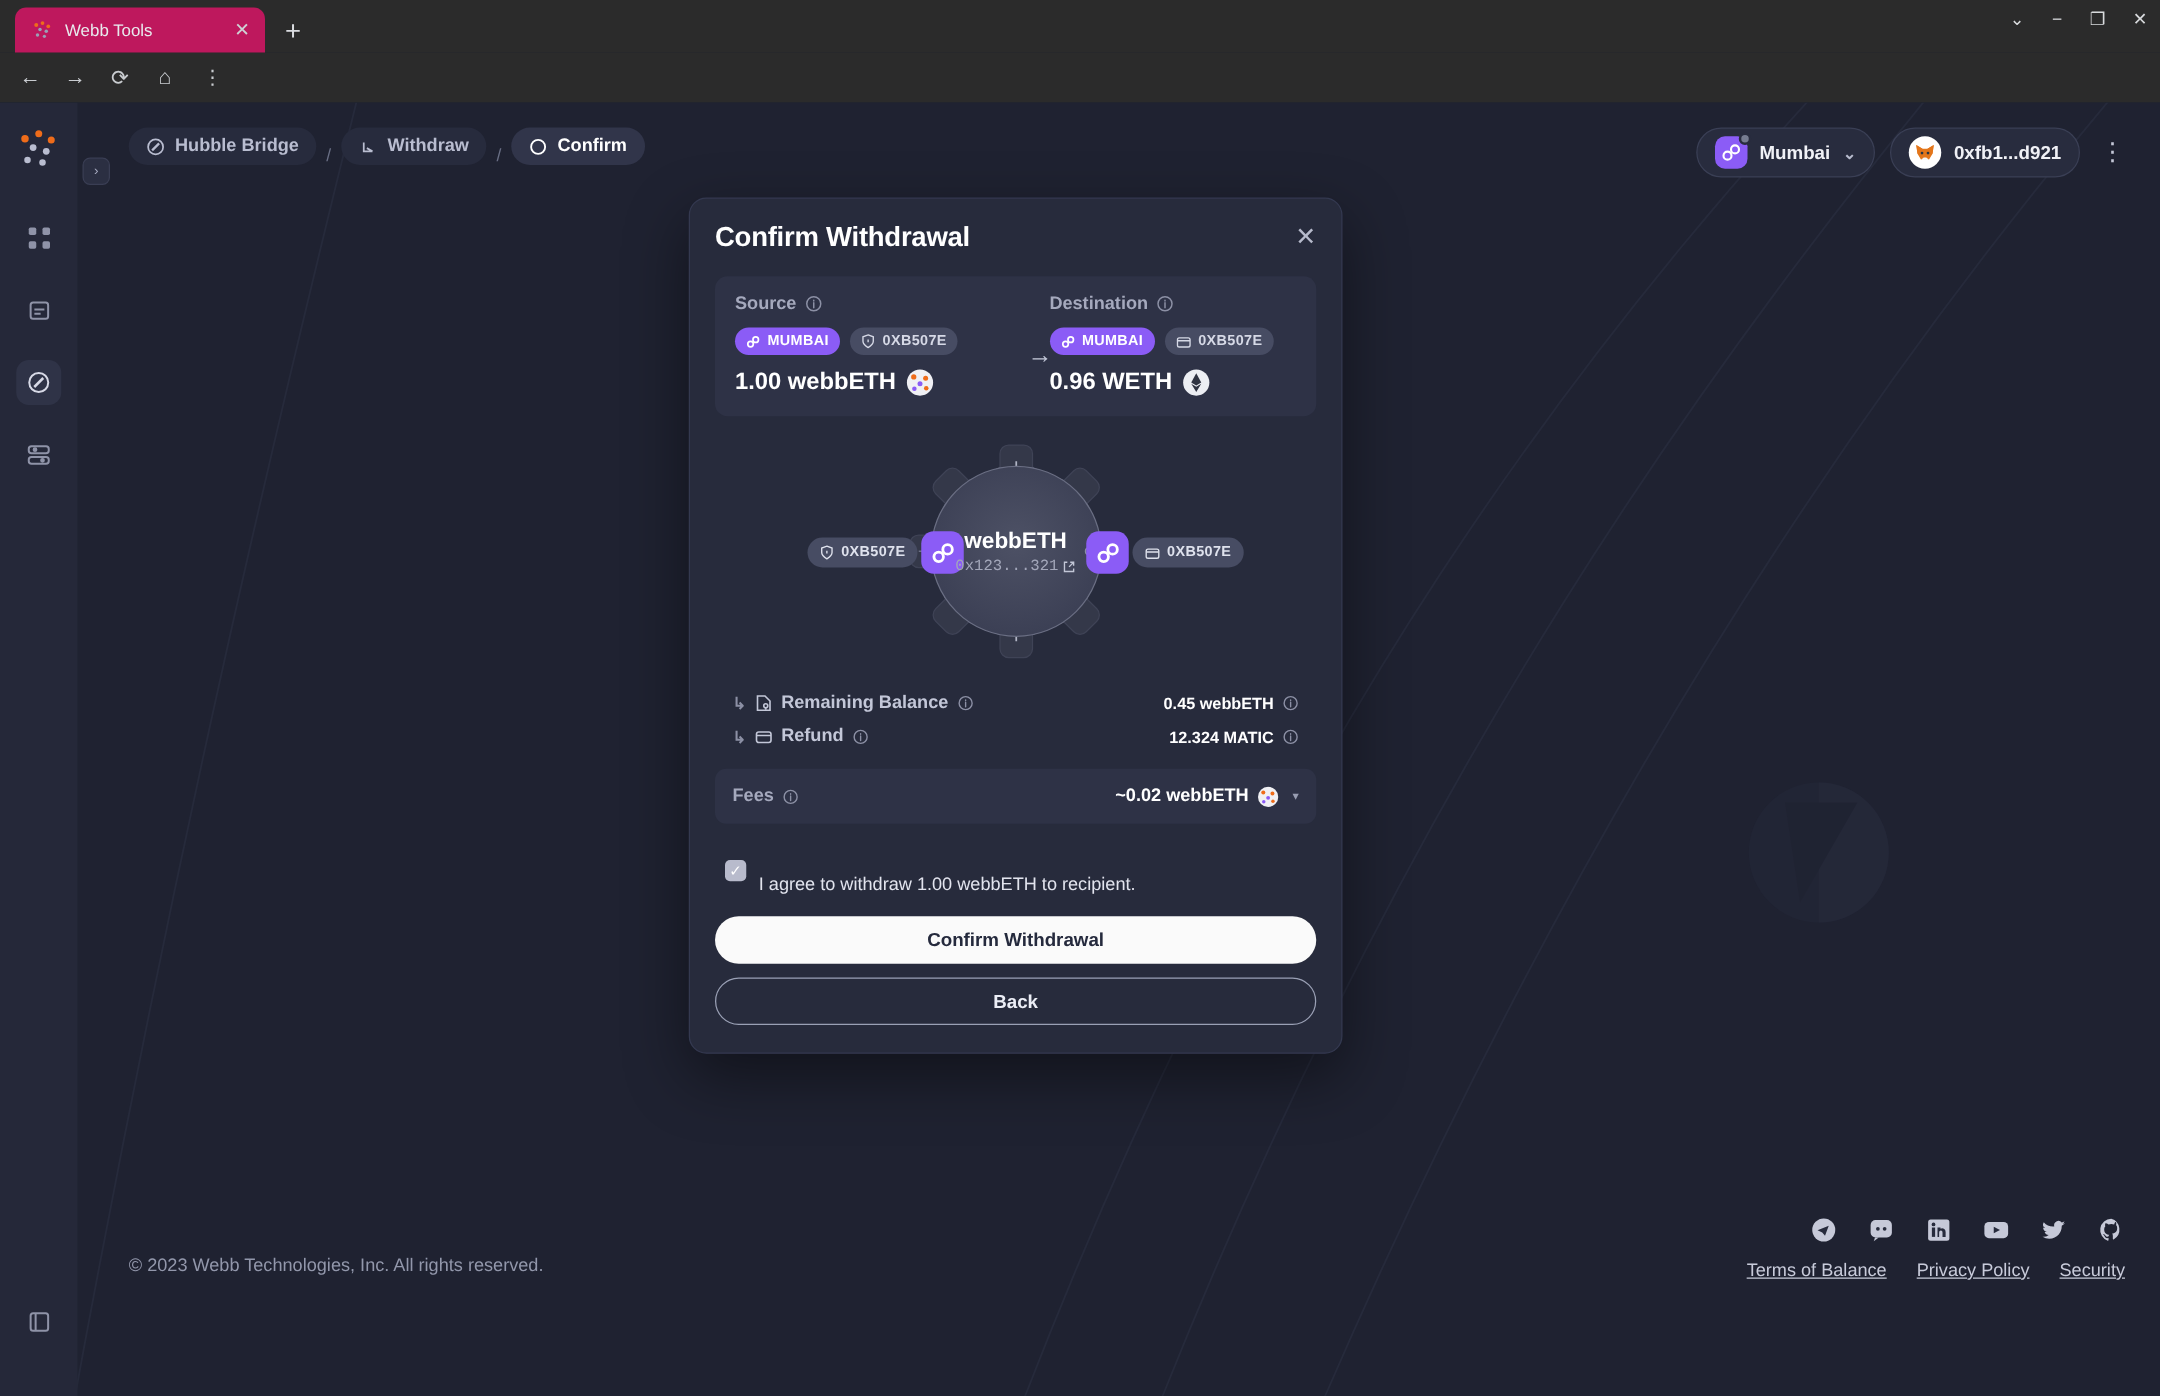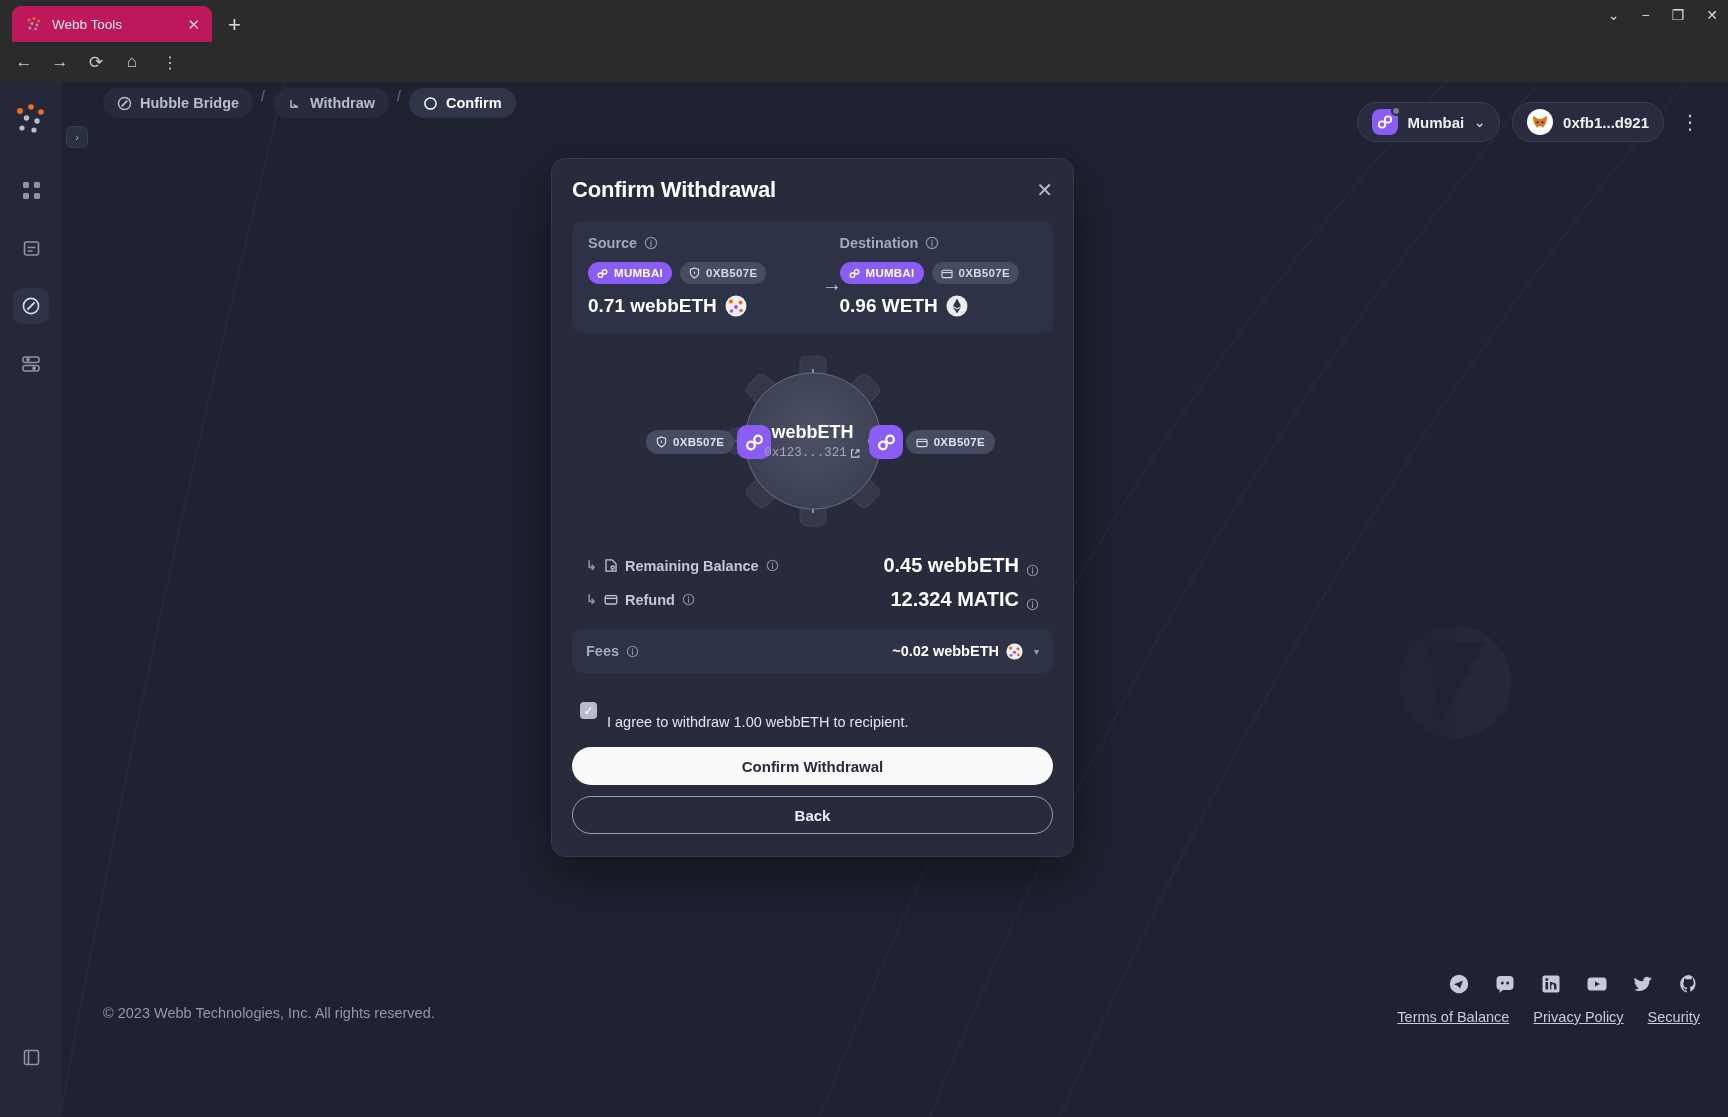--- a/index.html
+++ b/index.html
@@ -66,21 +66,21 @@
   .side-bottom { margin-top: auto; margin-bottom: 42px; }
   .side-expand {
     position: absolute; left: 66px; top: 44px; width: 22px; height: 22px;
     background: #2b2f42; border: 1px solid #3a3e54; border-radius: 6px;
     display: flex; align-items: center; justify-content: center;
     color: #a9adc2; font-size: 11px; cursor: pointer; z-index: 6;
   }
 
   
   .breadcrumb {
-    position: absolute; left: 103px; top: 6px; display: flex; align-items: flex-start;
+    position: absolute; left: 103px; top: 20px; display: flex; align-items: flex-end;
     gap: 6px; z-index: 4;
   }
   .crumb {
     display: flex; align-items: center; gap: 8px;
     height: 30px; padding: 0 14px; border-radius: 15px;
     background: #272b3d; color: #b9bdd0; font-size: 14.5px; font-weight: bold;
     cursor: pointer; white-space: nowrap;
   }
   .crumb.active { background: #31354a; color: #ffffff; }
   .crumb-sep { color: #6a6f85; font-size: 14px; padding: 0 2px; }
@@ -177,22 +177,22 @@
   
   .detail-row {
     display: flex; align-items: center; justify-content: space-between;
     padding: 4px 14px; margin-top: 3px;
   }
   .detail-left {
     display: flex; align-items: center; gap: 7px; color: #c3c7d8;
     font-size: 14.5px; font-weight: bold;
   }
   .detail-val {
-    display: flex; align-items: flex-end; gap: 7px; color: #ffffff;
-    font-size: 20px; font-weight: bold;
+    display: flex; align-items: center; gap: 7px; color: #ffffff;
+    font-size: 13px; font-weight: bold;
   }
   .arrow-ret { color: #8c90a5; font-size: 13px; }
   .info { color: #8c90a5; display: inline-flex; }
 
   .fees {
     margin-top: 14px; background: #2e3246; border-radius: 9px; height: 44px;
     display: flex; align-items: center; justify-content: space-between;
     padding: 0 14px;
   }
   .fees-label { display: flex; align-items: center; gap: 7px; color: #a5a9bd; font-size: 14.5px; font-weight: bold; }
@@ -445,21 +445,21 @@
               <span class="glyph">
                 <svg width="11" height="12" viewBox="0 0 12 13" fill="none" stroke="#d6d9e6" stroke-width="1.2">
                     <path d="M6 1 L10.5 2.6v4C10.5 9.4 6 12 6 12S1.5 9.4 1.5 6.6v-4z"></path>
                     <path d="M6 5v2.4"></path>
                   </svg>
               </span>
               <span>0XB507E</span>
             </span>
           </div>
           <div class="sd-amount">
-            <span>0.71 webbETH</span>
+            <span>1.00 webbETH</span>
             <span class="token-badge">
               <svg width="22" height="22" viewBox="0 0 22 22">
                 <circle cx="11" cy="11" r="10.5" fill="#f0f0f4"></circle>
                 <circle cx="6" cy="6.5" r="2.1" fill="#ef6c1a"></circle>
                 <circle cx="15.5" cy="7.5" r="2" fill="#ef6c1a"></circle>
                 <circle cx="11" cy="12" r="2" fill="#8b5cf6"></circle>
                 <circle cx="6.5" cy="16" r="1.8" fill="#8b5cf6"></circle>
                 <circle cx="16" cy="15.5" r="1.8" fill="#ef6c1a"></circle>
               </svg>
             </span>

